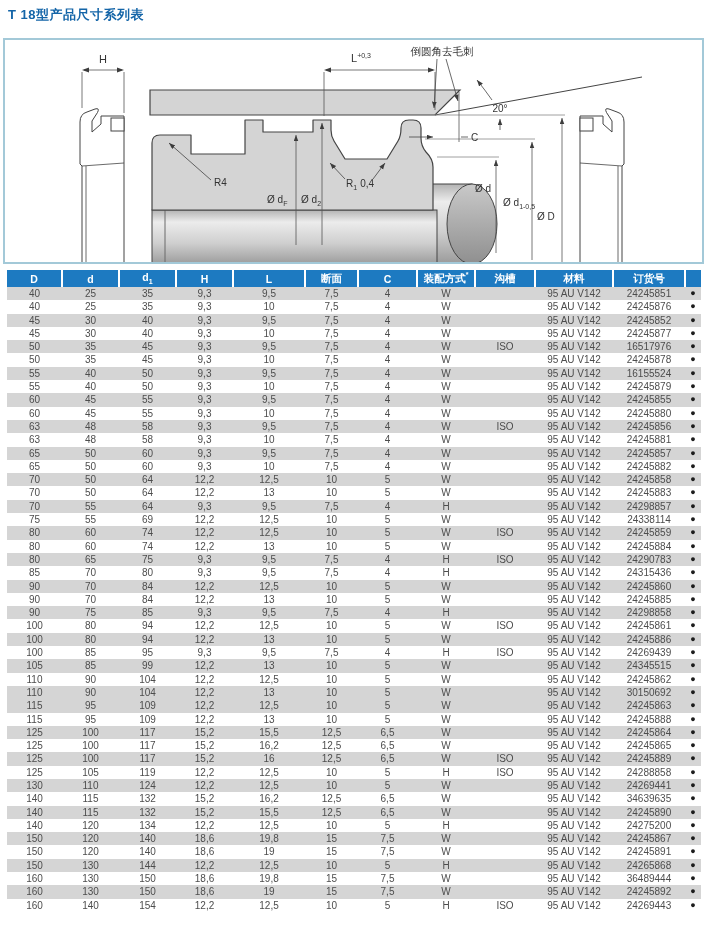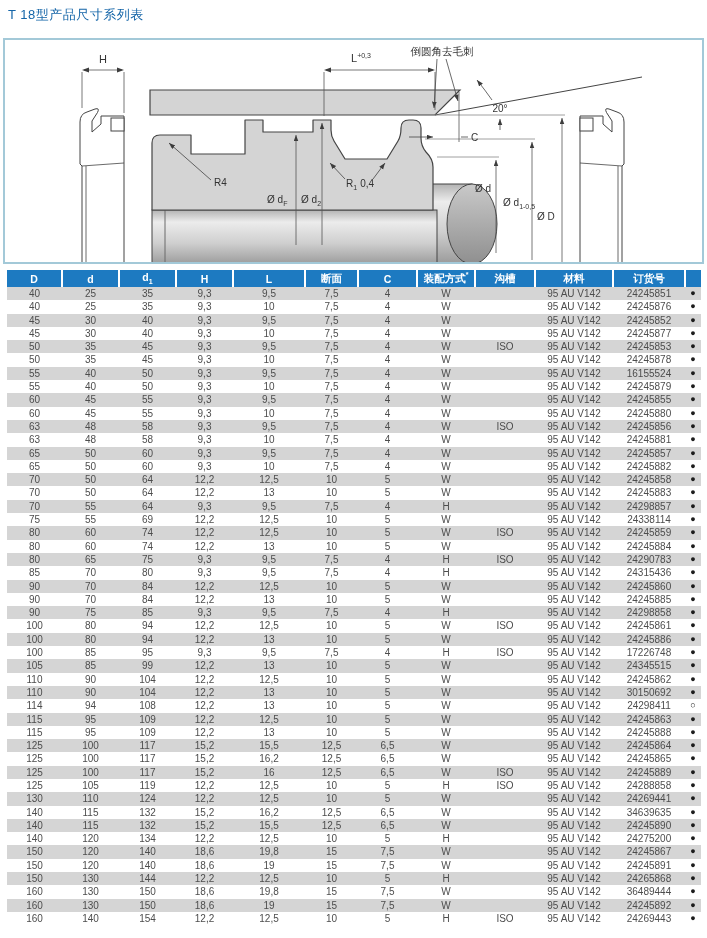--- a/index.html
+++ b/index.html
@@ -7,21 +7,21 @@
     --title-color:#1465a8;
     --row-alt:#d5d5d5;
     --body-text:#4d4d4d;
     --draw-border:#a3c9d8;
     --draw-fill:#d4d4d4;
     --line:#3c3c3c;
   }
   html,body{margin:0;padding:0;background:#fff;}
   body{position:relative;width:707px;height:938px;overflow:hidden;
        font-family:"Liberation Sans",sans-serif;}
-  .page-title{position:absolute;top:6px;left:8px;font-size:13px;font-weight:normal;
+  .page-title{position:absolute;top:6px;left:8px;font-size:13px;font-weight:bold;
        color:var(--title-color);letter-spacing:.5px;}
   .drawing-box{position:absolute;top:38px;left:3px;width:697px;height:222px;
        border:2px solid var(--draw-border);background:#fff;}
   .drawing-box svg{display:block;width:697px;height:222px;}
   .tbl-wrap{position:absolute;top:270px;left:7px;width:694px;}
   table.tbl{width:694px;border-collapse:collapse;table-layout:fixed;}
   .tbl thead th{background:var(--header-bg);color:#fff;font-size:10.5px;font-weight:bold;
        height:17px;padding:0;text-align:center;border-right:2px solid #fff;vertical-align:middle;}
   .tbl thead th:last-child{border-right:none;}
   .tbl thead th sub{font-size:7px;}
@@ -234,21 +234,21 @@
           <td>50</td>
           <td>35</td>
           <td>45</td>
           <td>9,3</td>
           <td>9,5</td>
           <td>7,5</td>
           <td>4</td>
           <td>W</td>
           <td>ISO</td>
           <td>95 AU V142</td>
-          <td>24245853</td>
+          <td>16517976</td>
           <td class="avail">●</td>
         </tr>
         <tr>
           <td>50</td>
           <td>35</td>
           <td>45</td>
           <td>9,3</td>
           <td>10</td>
           <td>7,5</td>
           <td>4</td>
@@ -556,21 +556,21 @@
           <td>100</td>
           <td>85</td>
           <td>95</td>
           <td>9,3</td>
           <td>9,5</td>
           <td>7,5</td>
           <td>4</td>
           <td>H</td>
           <td>ISO</td>
           <td>95 AU V142</td>
-          <td>17226748</td>
+          <td>24269439</td>
           <td class="avail">●</td>
         </tr>
         <tr class="alt">
           <td>105</td>
           <td>85</td>
           <td>99</td>
           <td>12,2</td>
           <td>13</td>
           <td>10</td>
           <td>5</td>
@@ -600,34 +600,20 @@
           <td>104</td>
           <td>12,2</td>
           <td>13</td>
           <td>10</td>
           <td>5</td>
           <td>W</td>
           <td></td>
           <td>95 AU V142</td>
           <td>30150692</td>
           <td class="avail">●</td>
-        </tr>
-        <tr>
-          <td>114</td>
-          <td>94</td>
-          <td>108</td>
-          <td>12,2</td>
-          <td>13</td>
-          <td>10</td>
-          <td>5</td>
-          <td>W</td>
-          <td></td>
-          <td>95 AU V142</td>
-          <td>24298411</td>
-          <td class="avail">○</td>
         </tr>
         <tr class="alt">
           <td>115</td>
           <td>95</td>
           <td>109</td>
           <td>12,2</td>
           <td>12,5</td>
           <td>10</td>
           <td>5</td>
           <td>W</td>

